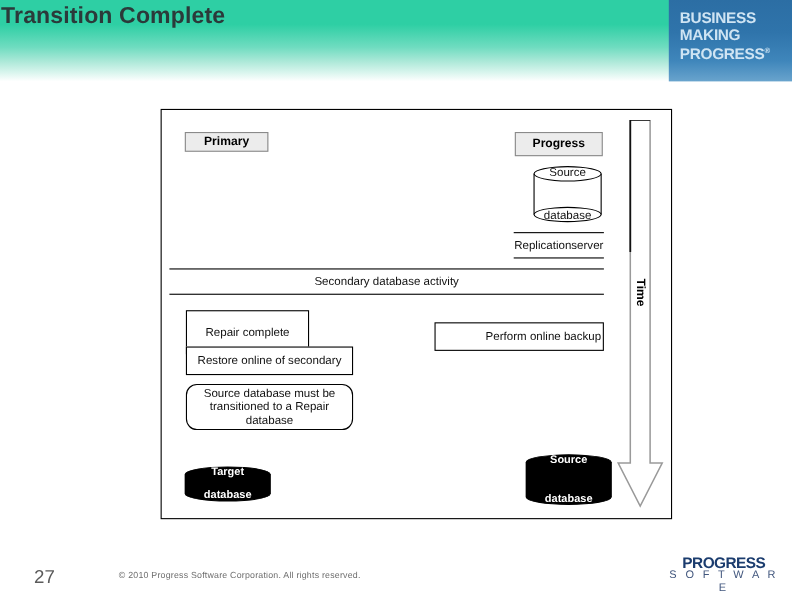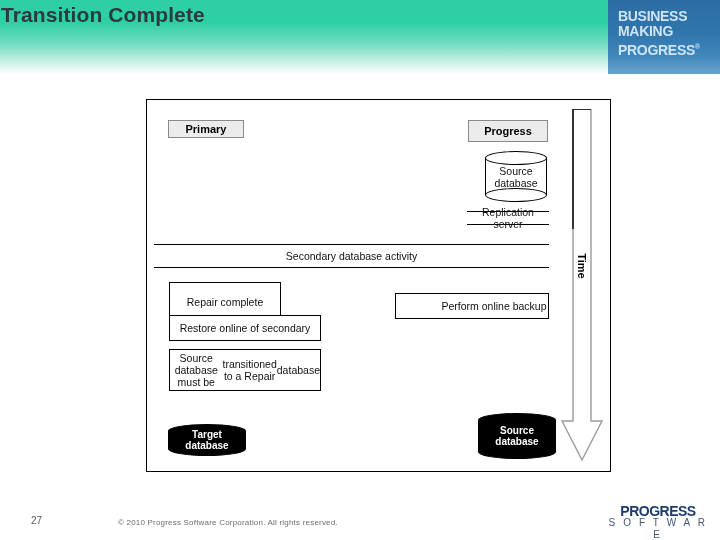--- a/index.html
+++ b/index.html
@@ -110,21 +110,21 @@
     background: #ffffff;
   }
   .cyl .top { top: 0; }
   .cyl .bot { bottom: 0; }
   .cyl .lbl {
     position: absolute;
     left: 0; right: 0; top: 0; bottom: 0;
     display: flex;
     flex-direction: column;
     align-items: center;
-    justify-content: center;
+    justify-content: space-between;
     font-size: 10.5px;
     line-height: 12px;
     color: #111;
     z-index: 3;
     text-align: center;
   }
 
   .cyl.black .body { background: #000; border-color: #000; }
   .cyl.black .top, .cyl.black .bot { background: #000; border-color: #000; }
   .cyl.black .lbl { color: #ffffff; font-weight: bold; font-size: 10px; line-height: 11px; }
@@ -145,26 +145,26 @@
     color: #000;
     transform: rotate(90deg);
     transform-origin: center center;
     z-index: 4;
   }
 
   
   #page-number {
     position: absolute;
     left: 31px; top: 515px;
-    font-size: 10px;
+    font-size: 17px;
     color: #5b5b5b;
   }
   #copyright {
     position: absolute;
-    left: 70px; top: 518px;
+    left: 60px; top: 518px;
     font-size: 8px;
     color: #6d6d6d;
     letter-spacing: 0.2px;
     padding-left: 48px;
   }
   #progress-logo {
     position: absolute;
     right: 12px; top: 505px;
     width: 100px;
     text-align: center;
@@ -204,34 +204,34 @@
   <div class="cyl" style="left:338px; top:51px; width:62px; height:51px;">
     <div class="body"></div>
     <div class="top"></div>
     <div class="bot"></div>
     <div class="lbl">
       <span>Source</span>
       <span>database</span>
     </div>
   </div>
 
-  <div class="dbox hline-box" style="left:320px; top:111px; width:82px; height:14px; flex-direction:column;">
+  <div class="dbox hline-box" style="left:320px; top:111px; width:82px; height:24px; flex-direction:row;">
     <span>Replication</span>
     <span>server</span>
   </div>
 
   <div class="dbox hline-box" style="left:7px; top:144px; width:395px; height:24px;">Secondary database activity</div>
 
   <div class="dbox" style="left:22px; top:182px; width:112px; height:40px;">Repair complete</div>
 
   <div class="dbox" style="left:22px; top:215px; width:152px; height:26px;">Restore online of secondary</div>
 
   <div class="dbox" style="left:248px; top:193px; width:154px; height:26px;padding-left:44px;">Perform online backup</div>
 
-  <div class="dbox" style="left:22px; top:249px; width:152px; height:42px; flex-direction:row;">
+  <div class="dbox" style="left:22px; top:249px; width:152px; height:42px; flex-direction:column;border-radius:10px;">
     <span>Source database must be</span>
     <span>transitioned to a Repair</span>
     <span>database</span>
   </div>
 
   <div class="cyl black" style="left:21px; top:324px; width:78px; height:32px;">
     <div class="body"></div>
     <div class="top"></div>
     <div class="bot"></div>
     <div class="lbl">

